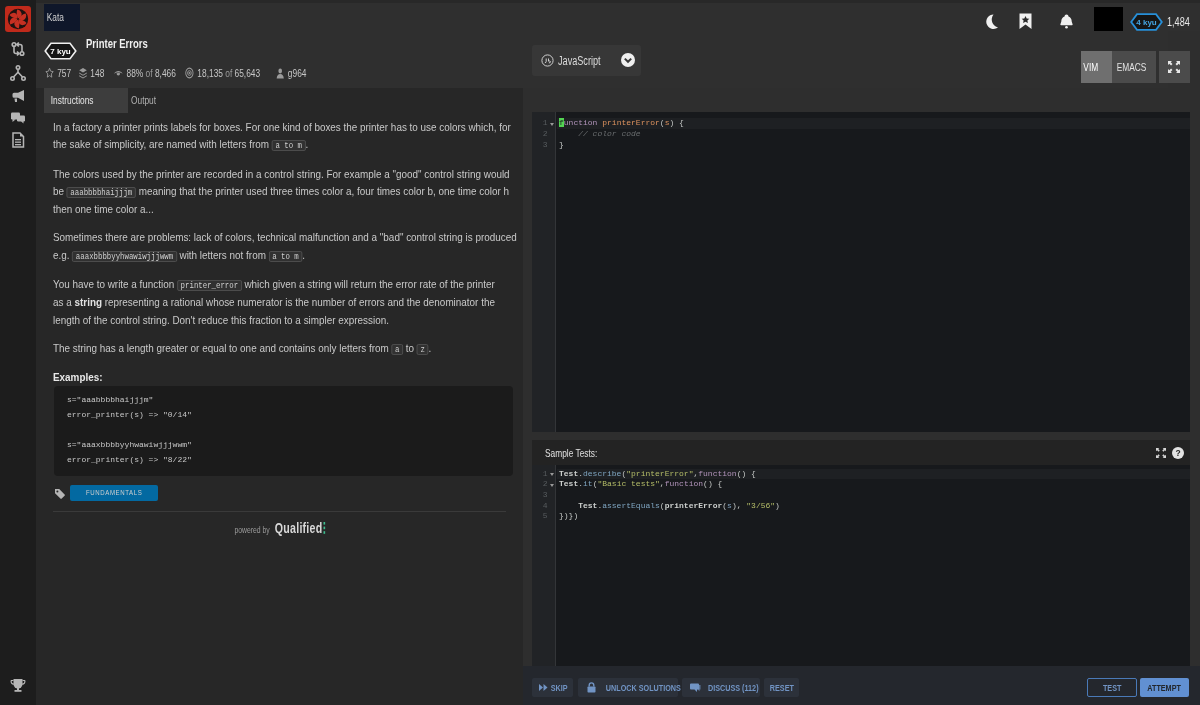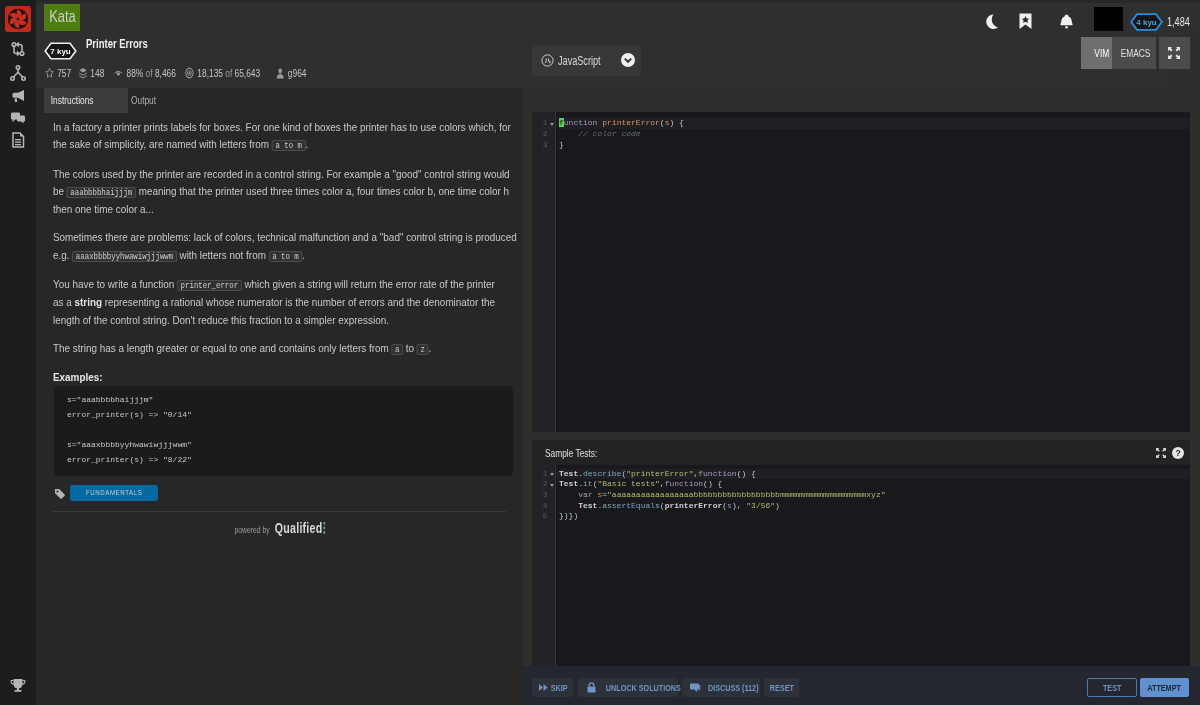--- a/index.html
+++ b/index.html
@@ -10,32 +10,32 @@
   .sqb { transform:scaleX(0.9); transform-origin:0 0; width:111.2%; }
   svg { display:block; }
 
   
   #rail { left:0; top:0; width:36px; height:705px; background:#1d1d1d; }
   #logo { left:5px; top:6px; width:26px; height:26px; background:#c02a1b; border-radius:3px; }
   .ric { left:9px; width:18px; height:18px; color:#b5b5b5; }
 
   
   #nav { left:36px; top:0; width:1164px; height:31px; background:#2f2f2f; }
-  #kata-tab { left:8px; top:4px; width:36px; height:27px; background:#4d7c0f; color:#cfcfcf; font-size:17px; line-height:26px; text-align:center; }
+  #kata-tab { left:8px; top:4px; width:36px; height:27px; background:#0f172a; color:#cfcfcf; font-size:11px; line-height:26px; }
   #avatar { left:1058px; top:7px; width:29px; height:29px; background:#000; }
   #rank-num { left:1131px; top:15px; color:#e8e8e8; font-size:12px; }
 
   
   #header { left:36px; top:31px; width:1132px; height:57px; background:#2f2f2f; }
   #title { left:50px; top:6px; color:#f0f0f0; font-size:12.5px; font-weight:bold; }
   #stats { left:9px; top:36px; height:12px; color:#9b9b9b; font-size:11px; }
   #stats span.v { color:#c6c6c6; }
   #stats svg { display:inline-block; vertical-align:-2px; margin:0 1px 0 0; }
   .sel { top:14px; height:31px; background:#373737; border-radius:3px; color:#dcdcdc; font-size:12px; }
-  .mode-btn { top:6px; height:32px; background:#4b4b4b; color:#e2e2e2; font-size:11px; text-align:right; }
+  .mode-btn { top:20px; height:32px; background:#4b4b4b; color:#e2e2e2; font-size:11px; text-align:left; }
 
   
   #lpanel { left:36px; top:88px; width:487px; height:617px; background:#272727; }
   .tab { top:0; height:25px; font-size:11px; line-height:25px; }
   #copy { left:17px; top:31px; width:565px; color:#c9c9c9; font-size:11px; line-height:17.3px; }
   #copy p { margin:0 0 11px 0; }
   #copy .h { font-weight:bold; color:#e8e8e8; margin:6px 0 9px 0; }
   code.chip { font-family:"Liberation Mono",monospace; font-size:8.2px; background:#313131; border:1px solid #4e4e4e; border-radius:2px; padding:0 3px; color:#cfcfcf; }
   #ex-pre { left:18px; top:298px; width:459px; height:90px; background:#1b1b1b; border-radius:4px; font-family:"Liberation Mono",monospace; font-size:8px; line-height:15px; color:#c8c8c8; padding:6px 0 0 13px; white-space:pre; }
 
@@ -249,21 +249,20 @@
     <div class="abs" style="left:25px;top:3.5px;width:633px;height:10.7px;background:#1e2023"></div>
     <div class="ln" style="top:3.5px">1</div>
       <div class="fold" style="top:8px"></div>
     <div class="ln" style="top:14.2px">2</div>
       <div class="fold" style="top:18.7px"></div>
     <div class="ln" style="top:24.9px">3</div>
     <div class="ln" style="top:35.6px">4</div>
     <div class="ln" style="top:46.3px">5</div>
     <div class="cl" style="top:3.5px"><span class="bld">Test</span>.<span class="pr">describe</span>(<span class="st">"printerError"</span>,<span class="kw">function</span>() {</div>
     <div class="cl" style="top:14.2px"><span class="bld">Test</span>.<span class="pr">it</span>(<span class="st">"Basic tests"</span>,<span class="kw">function</span>() {</div>
-    <div class="cl" style="top:24.9px">    <span class="kw">var</span> <span class="df">s</span>=<span class="st">"aaaaaaaaaaaaaaaaabbbbbbbbbbbbbbbbbbmmmmmmmmmmmmmmmmmmxyz"</span></div>
     <div class="cl" style="top:35.6px">    <span class="bld">Test</span>.<span class="pr">assertEquals</span>(<span class="bld">printerError</span>(<span class="v2">s</span>), <span class="st">"3/56"</span>)</div>
     <div class="cl" style="top:46.3px">})})</div>
   </div>
 </div>
 <div class="abs" id="bbar">
   <div class="fbtn" style="left:9px;width:41px"><svg style="position:absolute;left:7px;top:6px" width="9" height="7" viewBox="0 0 9 7" fill="#7194c4">
         <path d="M0 0 l4 3.5 l-4 3.5 z"></path>
         <path d="M4.5 0 l4 3.5 l-4 3.5 z"></path>
       </svg><span class="sq" style="transform-origin:50% 50%;margin-left:14px">SKIP</span></div>
   <div class="fbtn" style="left:55px;width:100px"><svg style="position:absolute;left:9px;top:4px" width="9" height="11" viewBox="0 0 9 11" fill="#7194c4">

